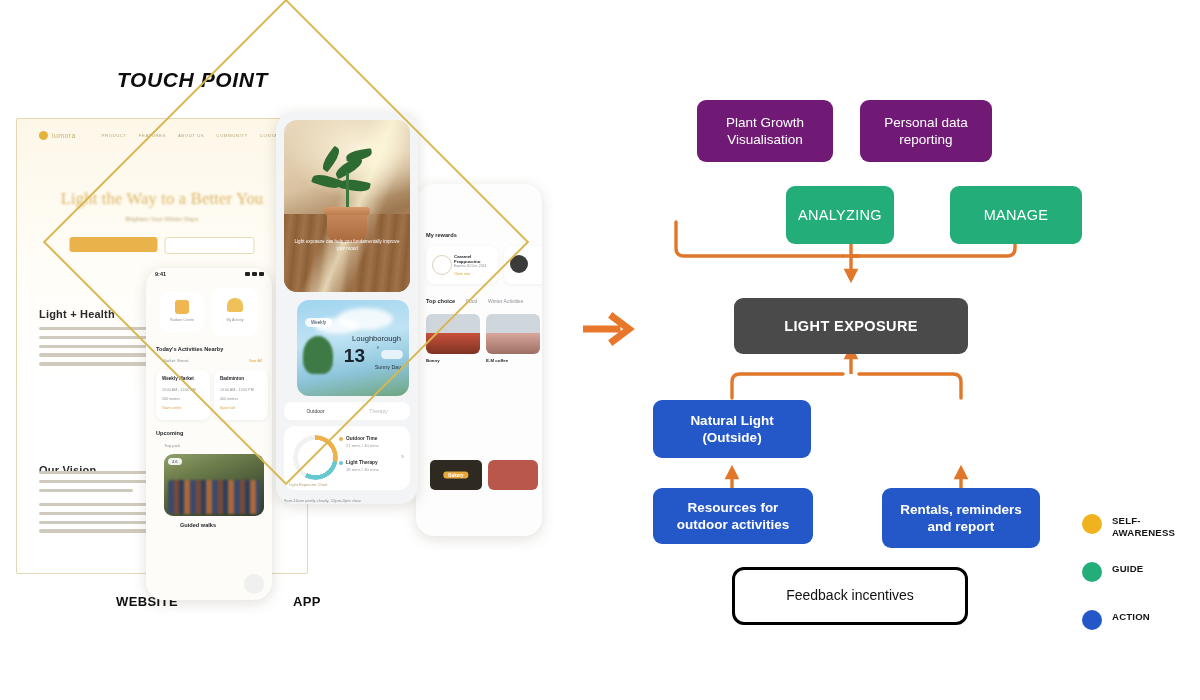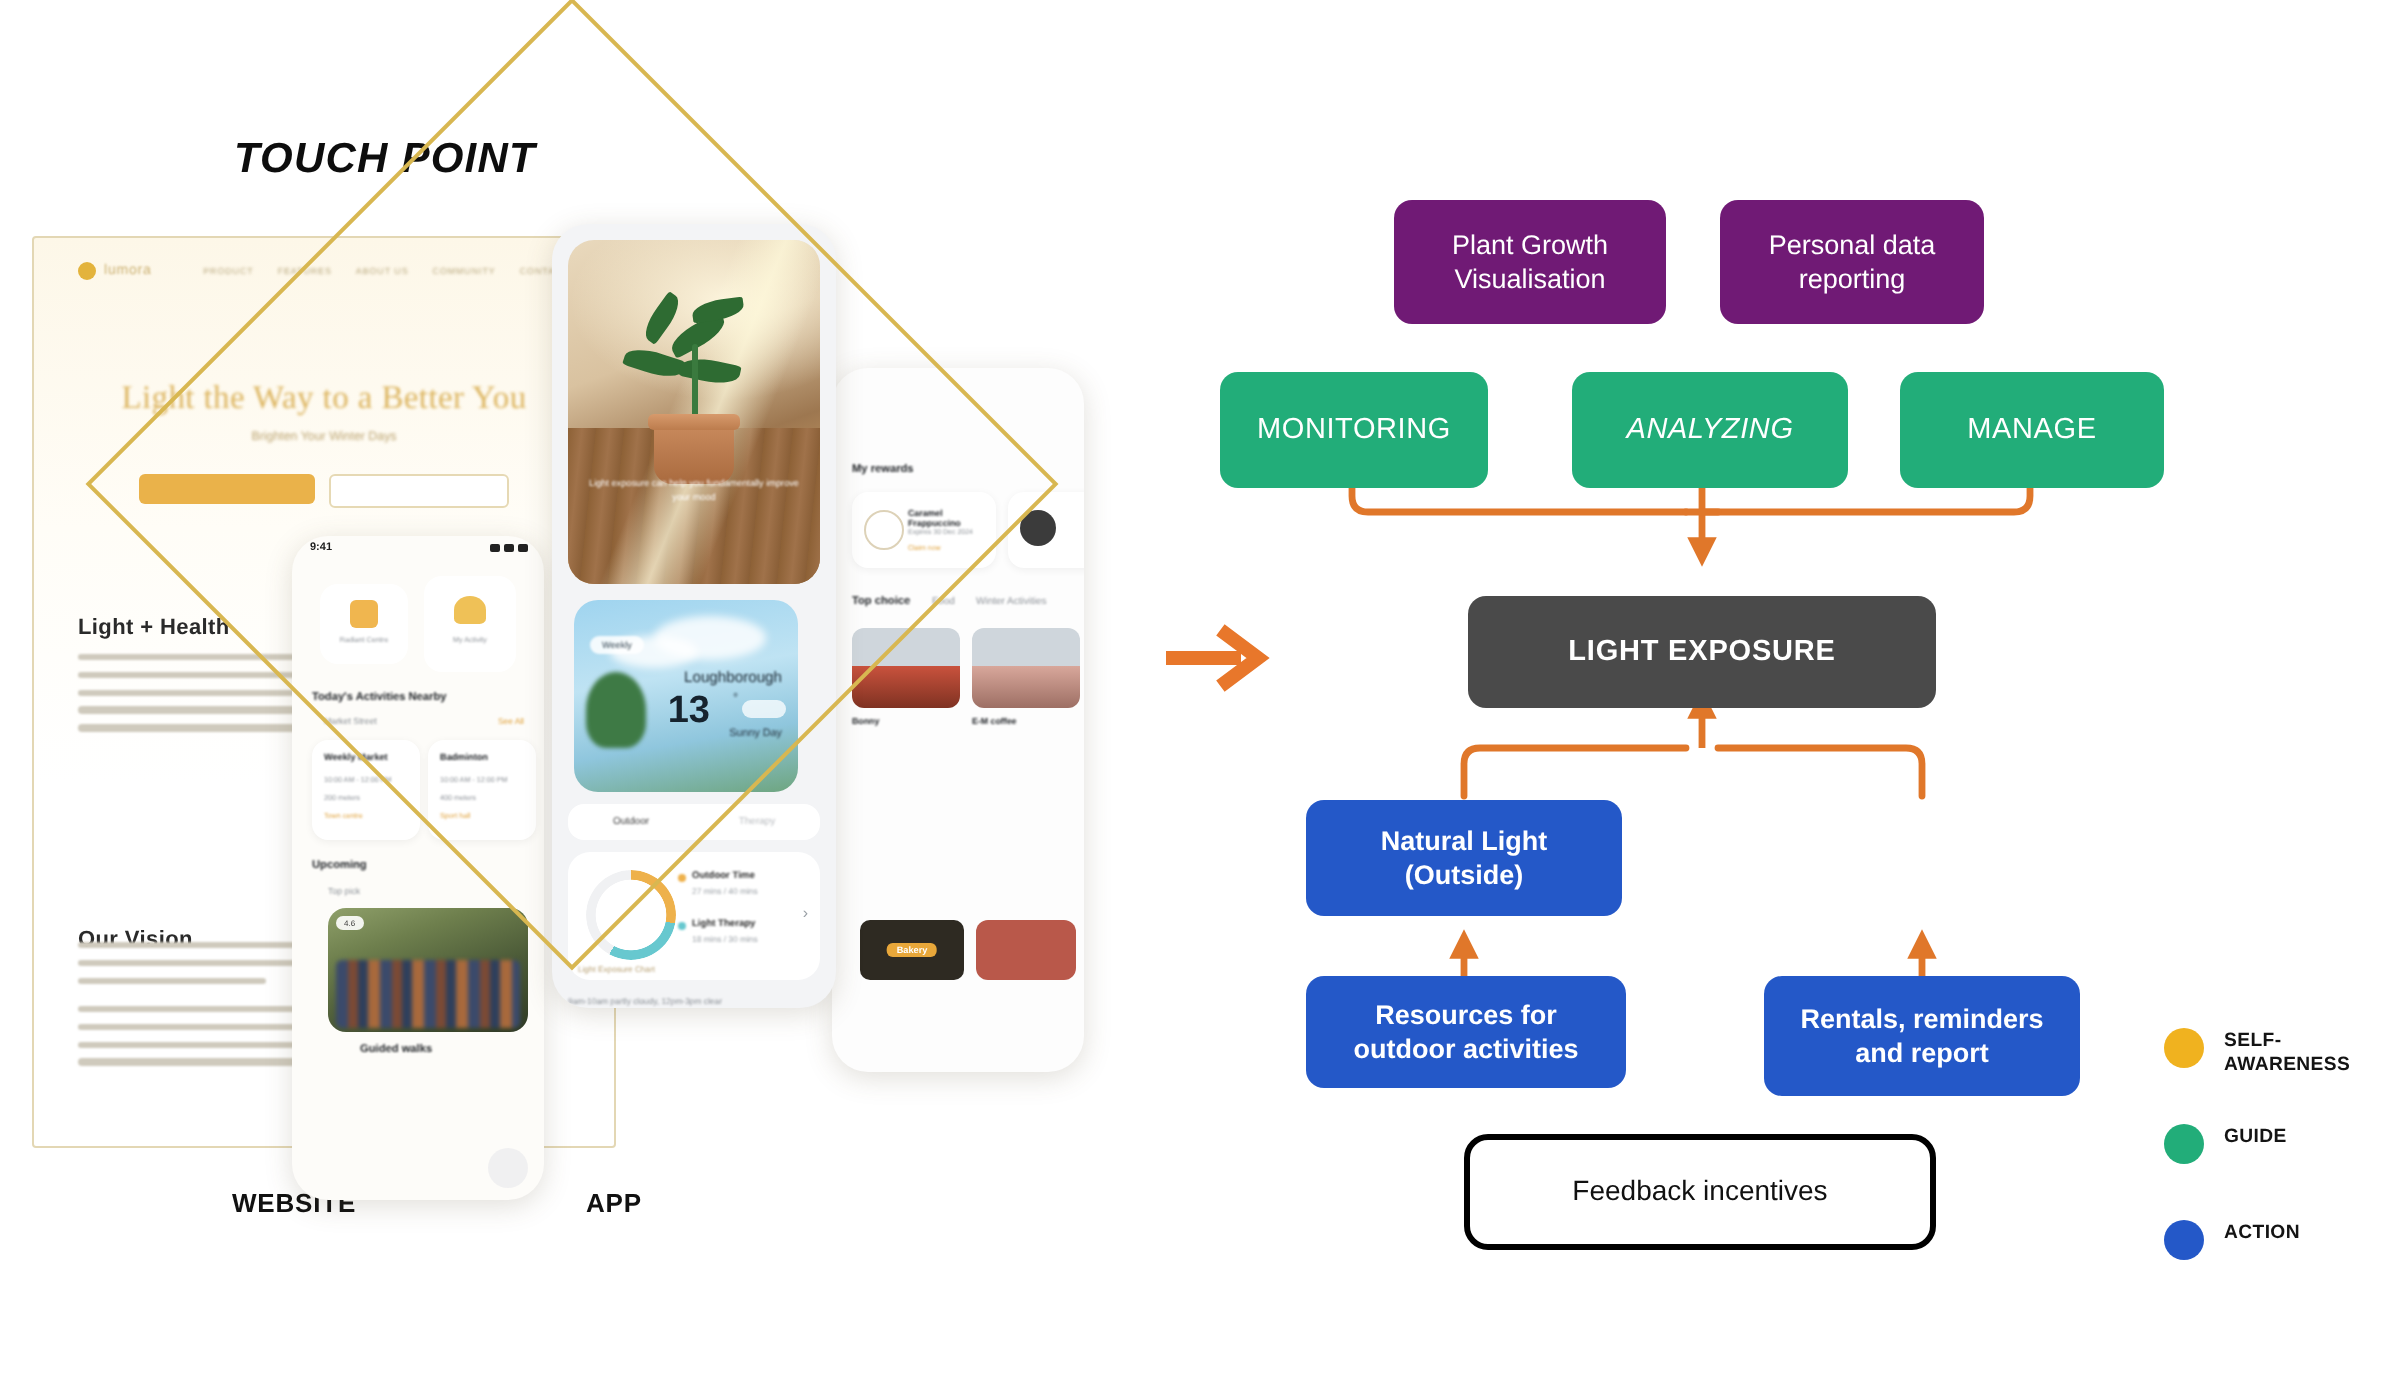--- a/index.html
+++ b/index.html
@@ -84,21 +84,21 @@
     background:linear-gradient(112deg,rgba(255,252,235,0) 42%,rgba(255,250,220,.72) 52%,rgba(255,252,235,0) 63%);}
   .pot{position:absolute;left:50%;top:92px;transform:translateX(-50%);width:40px;height:30px;
     background:linear-gradient(180deg,#c98a5d,#a96a3e);border-radius:3px 3px 9px 9px;}
   .pot:before{content:"";position:absolute;left:-3px;right:-3px;top:-5px;height:8px;
     background:linear-gradient(180deg,#d79a6c,#bc7c4d);border-radius:3px;}
   .leaf{position:absolute;background:#2e6b32;border-radius:60% 10% 60% 10%;}
   .plant-cap{position:absolute;left:10px;right:10px;top:118px;text-align:center;
     font-size:4.6px;line-height:1.55;color:#fff;filter:blur(.55px);}
 
   
-  .wx-card{position:absolute;left:11px;top:188px;width:112px;height:96px;border-radius:12px;overflow:hidden;
+  .wx-card{position:absolute;left:21px;top:188px;width:112px;height:96px;border-radius:12px;overflow:hidden;
     background:linear-gradient(170deg,#9fd4ef 0%,#bfe3f3 40%,#8fc6dd 70%,#6ea57f 100%);}
   .wx-cloud{position:absolute;background:rgba(255,255,255,.82);border-radius:50%;filter:blur(2px);}
   .wx-tree{position:absolute;left:6px;top:36px;width:30px;height:38px;background:#3e7a45;border-radius:60% 60% 40% 40%;filter:blur(1px);}
   .wx-city{position:absolute;right:8px;top:34px;font-size:7.6px;color:#1d2b36;filter:blur(.45px);}
   .wx-temp{position:absolute;right:44px;top:45px;font-size:19px;font-weight:bold;color:#16232e;filter:blur(.3px);}
   .wx-deg{position:absolute;right:30px;top:46px;font-size:6.4px;color:#2a3a46;filter:blur(.5px);}
   .wx-sun{position:absolute;right:8px;top:64px;font-size:5.4px;color:#26343f;filter:blur(.55px);}
   .wx-pill{position:absolute;left:8px;top:18px;padding:2px 6px;border-radius:7px;background:rgba(255,255,255,.85);
     font-size:4.6px;color:#31424f;filter:blur(.4px);}
   .wx-pill2{position:absolute;right:6px;top:50px;width:22px;height:9px;border-radius:6px;background:rgba(255,255,255,.75);}
@@ -387,22 +387,21 @@
       <path d="M255 284 V262" fill="none" stroke="#e0772a" stroke-width="3.4" marker-end="url(#ah)"></path>
 
       <path d="M136 398 V382" fill="none" stroke="#e0772a" stroke-width="3.4" marker-end="url(#ah)"></path>
 
       <path d="M365 398 V382" fill="none" stroke="#e0772a" stroke-width="3.4" marker-end="url(#ah)"></path>
     </svg>
 
     <div class="node n-yellow" style="left:101px;top:10px;width:136px;height:62px;">Plant Growth Visualisation</div>
     <div class="node n-yellow" style="left:264px;top:10px;width:132px;height:62px;">Personal data reporting</div>
 
-    <div class="node n-green" style="left:14px;top:96px;width:134px;height:58px;">MONITORING</div>
-    <div class="node n-green" style="left:190px;top:96px;width:138px;height:58px;font-style:italic;">ANALYZING</div>
+    <div class="node n-green" style="left:190px;top:96px;width:108px;height:58px;">ANALYZING</div>
     <div class="node n-green" style="left:354px;top:96px;width:132px;height:58px;">MANAGE</div>
 
     <div class="node n-dark" style="left:138px;top:208px;width:234px;height:56px;">LIGHT EXPOSURE</div>
 
     <div class="node n-blue" style="left:57px;top:310px;width:158px;height:58px;">Natural Light (Outside)</div>
 
     <div class="node n-blue" style="left:57px;top:398px;width:160px;height:56px;">Resources for outdoor activities</div>
     <div class="node n-white" style="left:136px;top:477px;width:236px;height:58px;">Feedback incentives</div>
 
     <div class="node n-blue" style="left:286px;top:398px;width:158px;height:60px;">Rentals, reminders and report</div>

